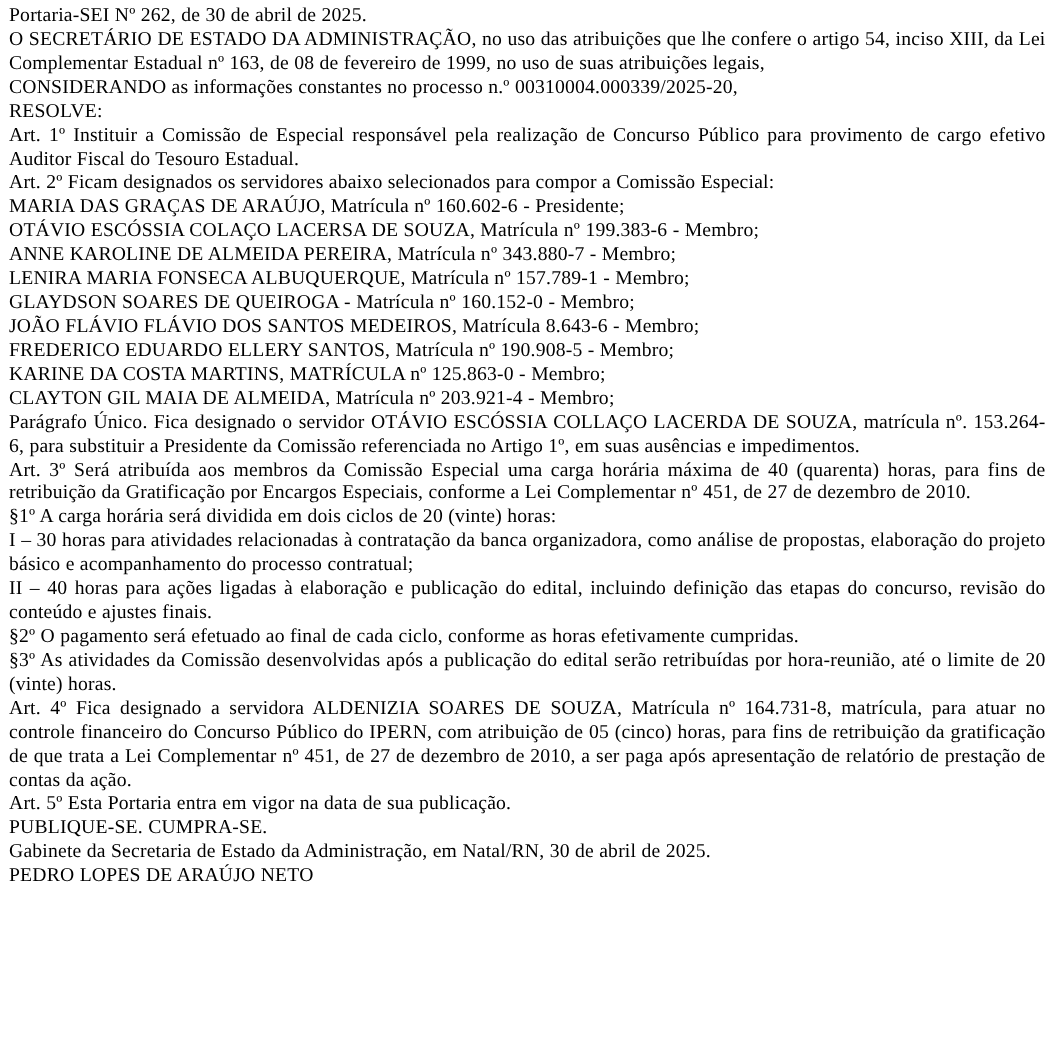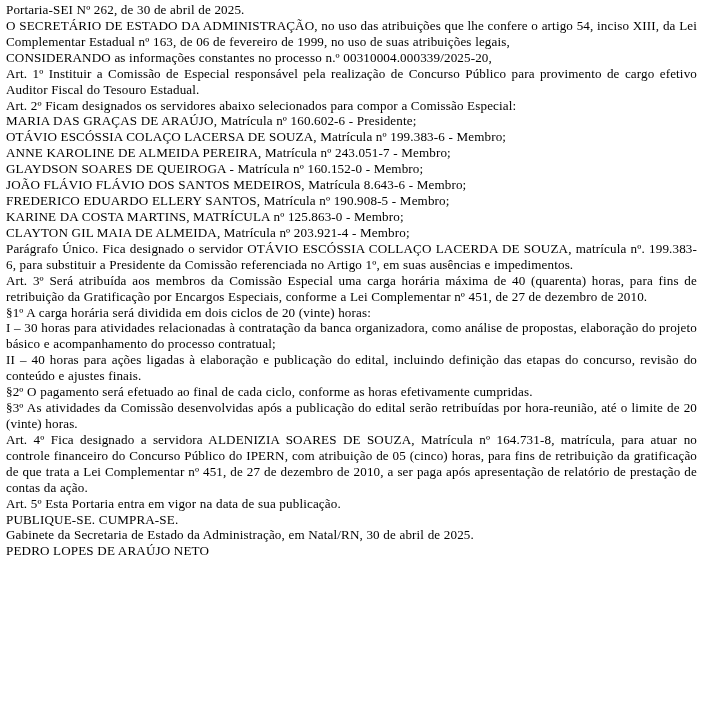--- a/index.html
+++ b/index.html
@@ -39,47 +39,49 @@
     text-align: left;
   }
 </style>
 </head>
 <body>
 
 <div id="document-page">
 
   <p class="para single">Portaria-SEI Nº 262, de 30 de abril de 2025.</p>
 
-  <p class="para">O SECRETÁRIO DE ESTADO DA ADMINISTRAÇÃO, no uso das atribuições que lhe confere o artigo 54, inciso XIII, da Lei Complementar Estadual nº 163, de 06 de fevereiro de 1999, no uso de suas atribuições legais,</p>
+  <p class="para">O SECRETÁRIO DE ESTADO DA ADMINISTRAÇÃO, no uso das atribuições que lhe confere o artigo 54, inciso XIII, da Lei Complementar Estadual nº 163, de 08 de fevereiro de 1999, no uso de suas atribuições legais,</p>
 
   <p class="para single">CONSIDERANDO as informações constantes no processo n.º 00310004.000339/2025-20,</p>
 
+  <p class="para single">RESOLVE:</p>
 
   <p class="para">Art. 1º Instituir a Comissão de Especial responsável pela realização de Concurso Público para provimento de cargo efetivo Auditor Fiscal do Tesouro Estadual.</p>
 
   <p class="para single">Art. 2º Ficam designados os servidores abaixo selecionados para compor a Comissão Especial:</p>
 
   <p class="para single">MARIA DAS GRAÇAS DE ARAÚJO, Matrícula nº 160.602-6 - Presidente;</p>
 
   <p class="para single">OTÁVIO ESCÓSSIA COLAÇO LACERSA DE SOUZA, Matrícula nº 199.383-6 - Membro;</p>
 
-  <p class="para single">ANNE KAROLINE DE ALMEIDA PEREIRA, Matrícula nº 243.051-7 - Membro;</p>
+  <p class="para single">ANNE KAROLINE DE ALMEIDA PEREIRA, Matrícula nº 343.880-7 - Membro;</p>
 
+  <p class="para single">LENIRA MARIA FONSECA ALBUQUERQUE, Matrícula nº 157.789-1 - Membro;</p>
 
   <p class="para single">GLAYDSON SOARES DE QUEIROGA - Matrícula nº 160.152-0 - Membro;</p>
 
   <p class="para single">JOÃO FLÁVIO FLÁVIO DOS SANTOS MEDEIROS, Matrícula 8.643-6 - Membro;</p>
 
   <p class="para single">FREDERICO EDUARDO ELLERY SANTOS, Matrícula nº 190.908-5 - Membro;</p>
 
   <p class="para single">KARINE DA COSTA MARTINS, MATRÍCULA nº 125.863-0 - Membro;</p>
 
   <p class="para single">CLAYTON GIL MAIA DE ALMEIDA, Matrícula nº 203.921-4 - Membro;</p>
 
-  <p class="para">Parágrafo Único. Fica designado o servidor OTÁVIO ESCÓSSIA COLLAÇO LACERDA DE SOUZA, matrícula nº. 199.383-6, para substituir a Presidente da Comissão referenciada no Artigo 1º, em suas ausências e impedimentos.</p>
+  <p class="para">Parágrafo Único. Fica designado o servidor OTÁVIO ESCÓSSIA COLLAÇO LACERDA DE SOUZA, matrícula nº. 153.264-6, para substituir a Presidente da Comissão referenciada no Artigo 1º, em suas ausências e impedimentos.</p>
 
   <p class="para">Art. 3º Será atribuída aos membros da Comissão Especial uma carga horária máxima de 40 (quarenta) horas, para fins de retribuição da Gratificação por Encargos Especiais, conforme a Lei Complementar nº 451, de 27 de dezembro de 2010.</p>
 
   <p class="para single">§1º A carga horária será dividida em dois ciclos de 20 (vinte) horas:</p>
 
   <p class="para">I – 30 horas para atividades relacionadas à contratação da banca organizadora, como análise de propostas, elaboração do projeto básico e acompanhamento do processo contratual;</p>
 
   <p class="para">II – 40 horas para ações ligadas à elaboração e publicação do edital, incluindo definição das etapas do concurso, revisão do conteúdo e ajustes finais.</p>
 
   <p class="para single">§2º O pagamento será efetuado ao final de cada ciclo, conforme as horas efetivamente cumpridas.</p>

